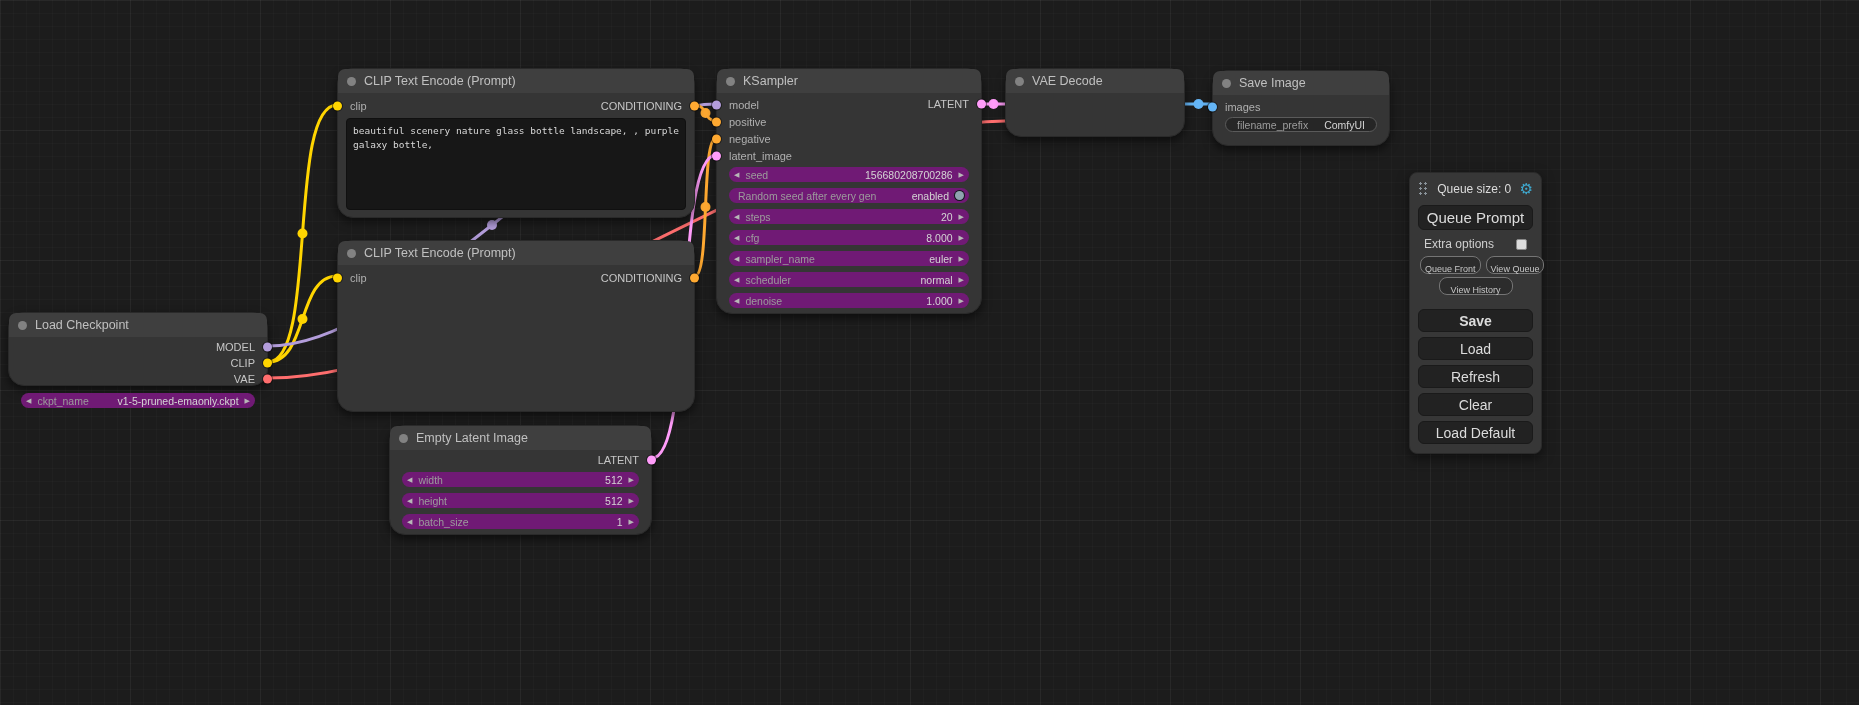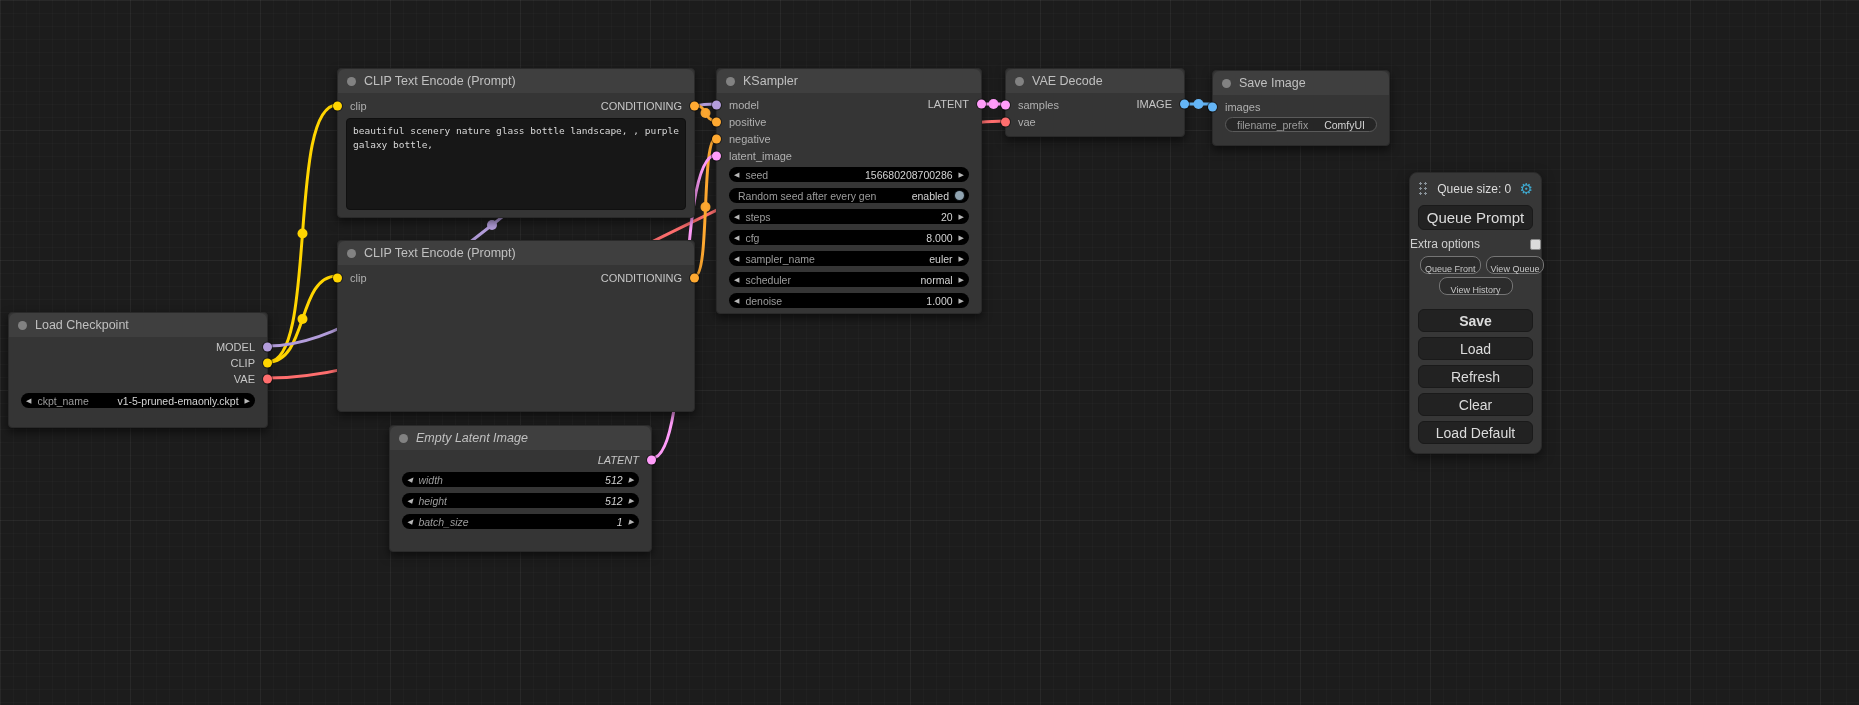--- a/index.html
+++ b/index.html
@@ -16,21 +16,21 @@
     background-size:130px 130px, 130px 130px, 13px 13px, 13px 13px;
   }
   #canvas-layer { position:absolute; inset:0; }
   svg#wires { position:absolute; inset:0; z-index:1; }
   path.wire { fill:none; stroke-width:3; stroke-linecap:round; }
 
   .node {
     position:absolute; z-index:2;
     background:#353535;
     border:1px solid #2a2a2a;
-    border-radius:4px;
+    border-radius:16px;
     box-shadow:0 4px 10px rgba(0,0,0,.55);
   }
   .ntitle {
     height:24px; background:#3f3f3f; border-radius:7px 7px 0 0;
     display:flex; align-items:center; gap:8px; padding:0 9px;
     color:#c0c0c0; font-size:12.5px; white-space:nowrap;
   }
   .tdot { width:9px; height:9px; border-radius:50%; background:#828282; flex:0 0 auto; }
 
   .srow {
@@ -43,21 +43,21 @@
   .sdot {
     position:absolute; width:9px; height:9px; border-radius:50%;
     top:50%; transform:translateY(-50%);
     box-shadow:0 0 0 1px rgba(0,0,0,.45);
   }
   .sdot.ind { left:-5px; }
   .sdot.outd { right:-5px; }
   .oabs { position:absolute; top:0; right:0; left:auto; width:110px; justify-content:flex-end; }
 
   .widget {
-    height:15px; background:#000000; border-radius:8px;
+    height:15px; background:#701a75; border-radius:8px;
     display:flex; align-items:center;
     font-size:10.5px; color:#9c9c9c;
     padding:0 5px; margin:0 12px 6px 12px;
   }
   .widget .arrow { color:#b7b7b7; font-size:7px; line-height:1; flex:0 0 auto; }
   .widget .wname { margin-left:6px; overflow:hidden; }
   .widget .wval { margin-left:auto; margin-right:6px; color:#d4d4d4; }
   .widget.textw { border:1px solid #5a5a5a; background:#262626; }
   .widget .knob { width:9px; height:9px; border-radius:50%; background:#8headd; flex:0 0 auto; }
   .knob { width:9px; height:9px; border-radius:50%; background:#8fa3b0; box-shadow:0 0 0 1px #11171b; flex:0 0 auto; }
@@ -82,21 +82,21 @@
     background-size:5px 5px;
   }
   .qsize { flex:1; text-align:center; color:#dcdcdc; font-size:12px; }
   .qgear { color:#3fa9cf; font-size:15px; line-height:1; cursor:pointer; flex:0 0 auto; }
   .qbtn {
     display:block; width:calc(100% - 16px); margin:5px 8px 0 8px;
     height:23px; background:#222222; border:1px solid #1a1a1a; border-radius:6px;
     color:#dcdcdc; font-size:14px; font-family:"Liberation Sans", sans-serif; cursor:pointer;
   }
   .qbtn.big { height:25px; font-size:15px; }
-  .qextra { display:flex; align-items:center; justify-content:space-between; gap:22px; margin:7px 0 5px 0; color:#cfcfcf; font-size:12px; }
+  .qextra { display:flex; align-items:center; justify-content:center; gap:22px; margin:7px 0 5px 0; color:#cfcfcf; font-size:12px; }
   .qcheck { width:11px; height:11px; background:#dcdcdc; border:1px solid #8a8a8a; border-radius:2px; cursor:pointer; }
   .qrow { display:flex; gap:5px; margin:3px 10px 0 10px; }
   .qrow.center { justify-content:center; }
   .qpill {
     flex:1; height:14px; background:#2c2c2c; border:1px solid #757575; border-radius:8px;
     color:#c8c8c8; font-size:9px; line-height:1; padding:8px 4px;
     font-family:"Liberation Sans", sans-serif; cursor:pointer; white-space:nowrap;
   }
 </style>
 </head>
@@ -118,21 +118,21 @@
       <circle cx="302.5" cy="319" r="5" fill="#FFD500"></circle>
       <circle cx="492.0000305175781" cy="224.99996948242188" r="5" fill="#B39DDB"></circle>
       <circle cx="636.5000610351562" cy="249.4999542236328" r="5" fill="#FF6E6E"></circle>
       <circle cx="705.5" cy="113" r="5" fill="#FFA931"></circle>
       <circle cx="705.5" cy="207" r="5" fill="#FFA931"></circle>
       <circle cx="684" cy="306.4999694824219" r="5" fill="#FF9CF9"></circle>
       <circle cx="993.5" cy="104" r="5" fill="#FF9CF9"></circle>
       <circle cx="1198.5" cy="104" r="5" fill="#64B5F6"></circle>
     </svg>
 
-  <div class="node" style="left:8px; top:312px; width:260px; height:116px;">
+  <div class="node" style="left:8px; top:312px; width:260px; height:74px;">
     <div class="ntitle">
       <span class="tdot"></span>
       <span>Load Checkpoint</span>
     </div>
     <div style="padding-top:2px;">
       <div class="srow outrow">
         <span class="slabel out">MODEL</span>
         <span class="sdot outd" style="background: rgb(179, 157, 219);"></span>
       </div>
       <div class="srow outrow">
@@ -172,21 +172,21 @@
       <span>CLIP Text Encode (Prompt)</span>
     </div>
     <div class="srow both" style="margin-top:4px;">
       <span class="sdot ind" style="background: rgb(255, 213, 0);"></span>
       <span class="slabel in">clip</span>
       <span class="slabel out">CONDITIONING</span>
       <span class="sdot outd" style="background: rgb(255, 169, 49);"></span>
     </div>
   </div>
 
-  <div class="node" style="left:389px; top:425px; width:263px; height:127px;font-style:italic;">
+  <div class="node" style="left:389px; top:425px; width:263px; height:110px;">
     <div class="ntitle">
       <span class="tdot"></span>
       <span>Empty Latent Image</span>
     </div>
     <div style="padding-top:2px;">
       <div class="srow outrow">
         <span class="slabel out">LATENT</span>
         <span class="sdot outd" style="background: rgb(255, 156, 249);"></span>
       </div>
       <div class="widget" style="margin-top:4px;">
@@ -279,34 +279,20 @@
         <span class="wval">1.000</span>
         <span class="arrow">▶</span>
       </div>
     </div>
   </div>
 
   <div class="node" style="left:1005px; top:68px; width:180px; height:69px;">
     <div class="ntitle">
       <span class="tdot"></span>
       <span>VAE Decode</span>
-    </div>
-    <div style="position:relative; padding-top:3px;">
-      <div class="srow">
-        <span class="sdot ind" style="background: rgb(255, 156, 249);"></span>
-        <span class="slabel in">samples</span>
-      </div>
-      <div class="srow">
-        <span class="sdot ind" style="background: rgb(255, 110, 110);"></span>
-        <span class="slabel in">vae</span>
-      </div>
-      <div class="srow outrow oabs" style="top:3px;">
-        <span class="slabel out">IMAGE</span>
-        <span class="sdot outd" style="background: rgb(100, 181, 246);"></span>
-      </div>
     </div>
   </div>
 
   <div class="node" style="left:1212px; top:70px; width:178px; height:76px;">
     <div class="ntitle">
       <span class="tdot"></span>
       <span>Save Image</span>
     </div>
     <div style="padding-top:3px;">
       <div class="srow">

